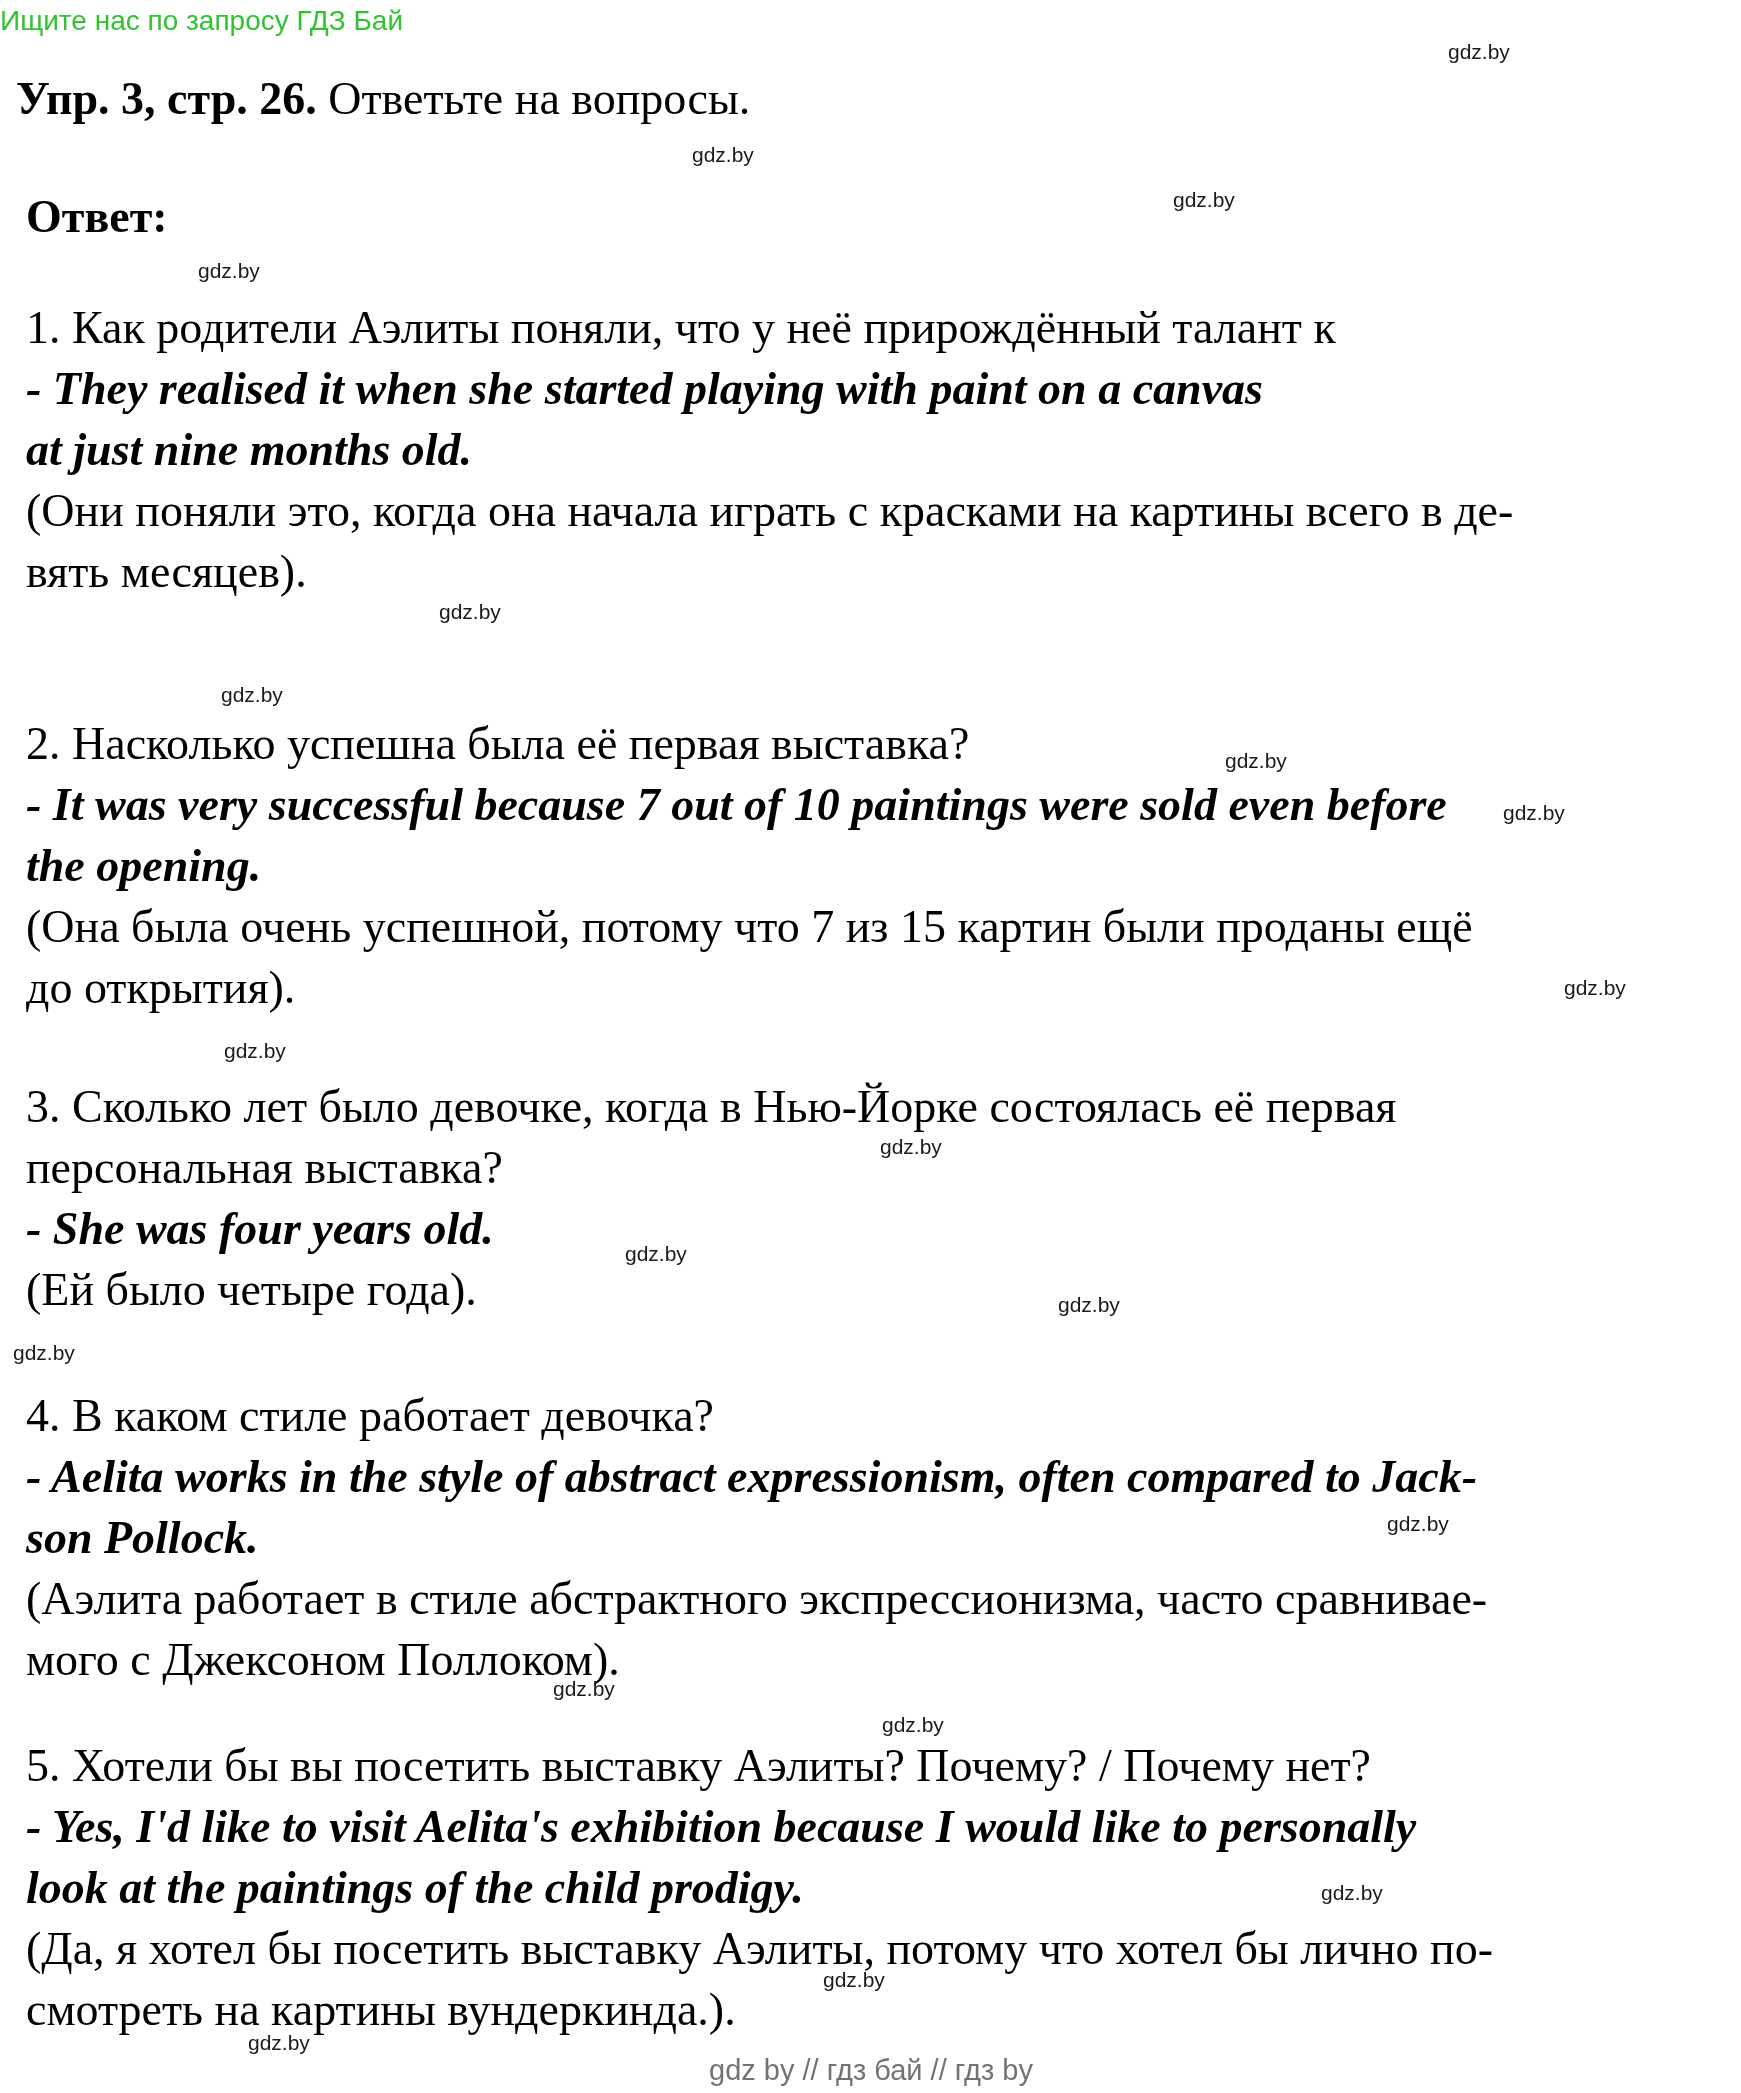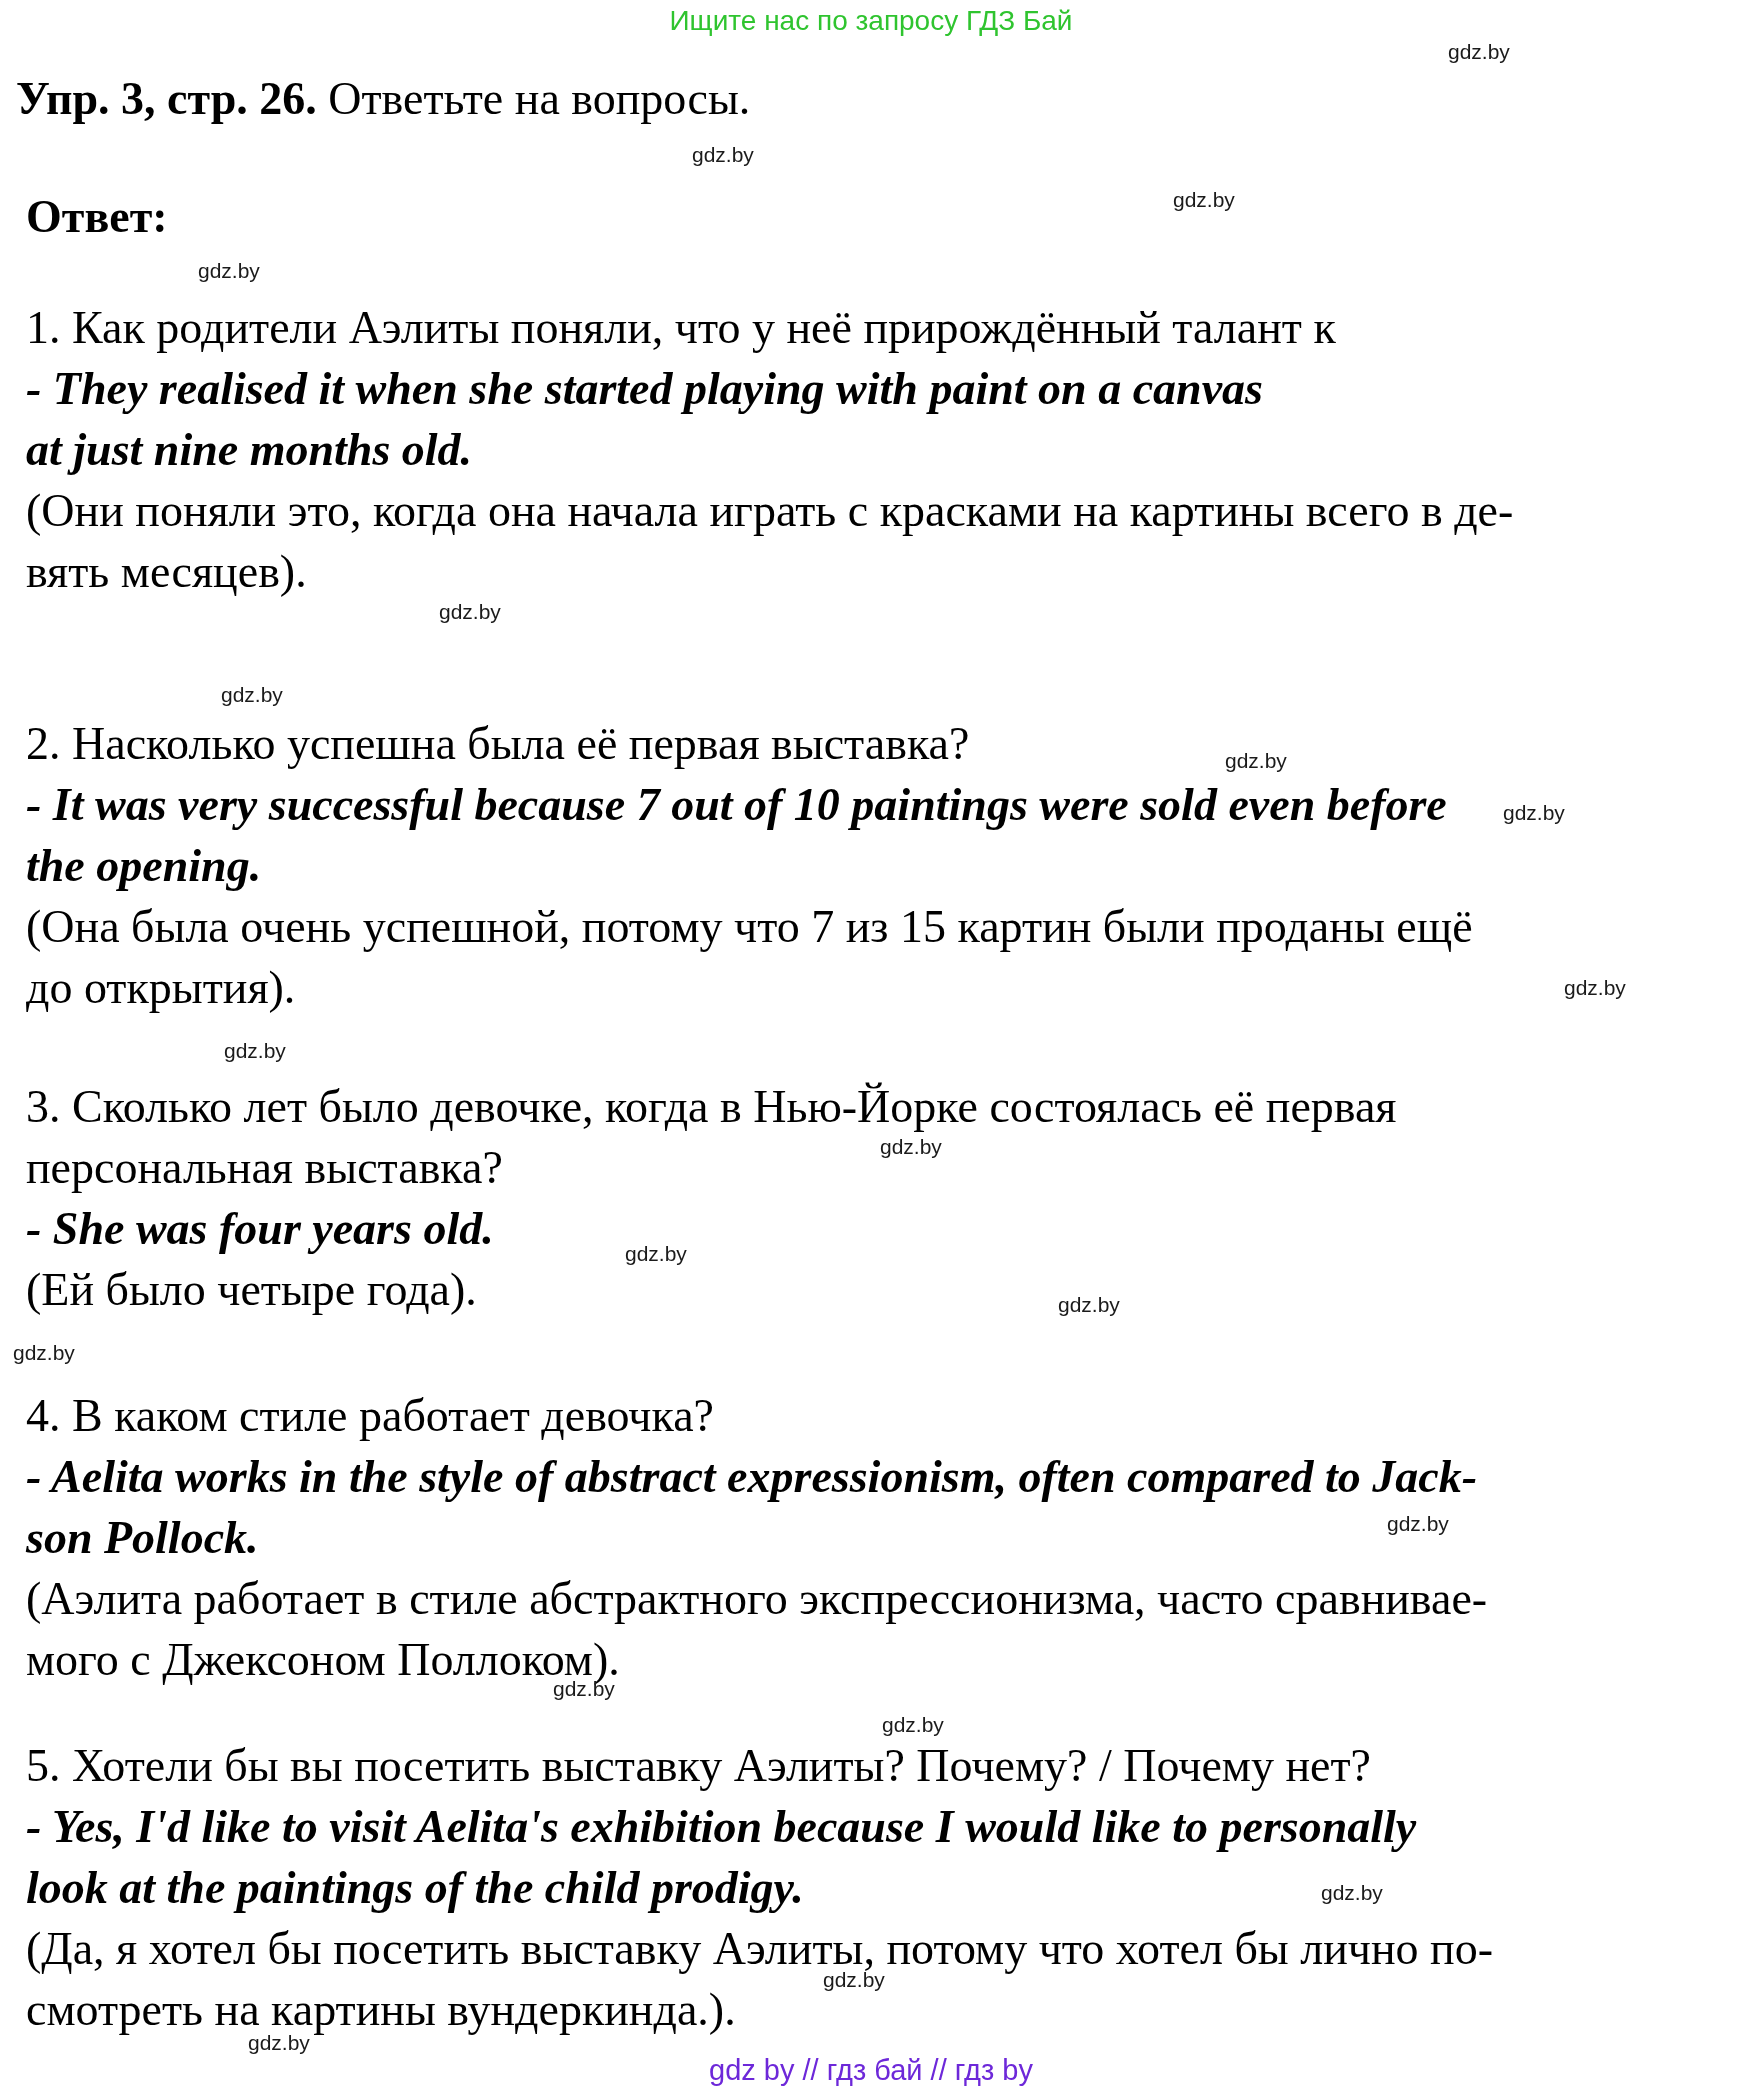--- a/index.html
+++ b/index.html
@@ -8,21 +8,21 @@
     width: 1742px;
     height: 2094px;
     background: #ffffff;
     font-family: "Liberation Serif", serif;
     color: #000000;
     overflow: hidden;
   }
   .header-note {
     position: absolute;
     top: 5.3px; left: 0; width: 100%;
-    text-align: center;
+    text-align: left;
     font-family: "Liberation Sans", sans-serif;
     font-size: 28px;
     color: #2fc42f;
   }
   .title {
     position: absolute;
     top: 72px; left: 16px;
     font-size: 46px;
     white-space: nowrap;
   }
@@ -121,15 +121,15 @@
       <span class="watermark" style="left: 1058px; top: 1293px; color: rgb(27, 27, 27);">gdz.by</span>
       <span class="watermark" style="left: 13px; top: 1341px; color: rgb(27, 27, 27);">gdz.by</span>
       <span class="watermark" style="left: 1387px; top: 1512px; color: rgb(27, 27, 27);">gdz.by</span>
       <span class="watermark" style="left: 553px; top: 1677px; color: rgb(27, 27, 27);">gdz.by</span>
       <span class="watermark" style="left: 882px; top: 1713px; color: rgb(27, 27, 27);">gdz.by</span>
       <span class="watermark" style="left: 1321px; top: 1881px; color: rgb(27, 27, 27);">gdz.by</span>
       <span class="watermark" style="left: 823px; top: 1968px; color: rgb(27, 27, 27);">gdz.by</span>
       <span class="watermark" style="left: 248px; top: 2031px; color: rgb(27, 27, 27);">gdz.by</span>
     </div>
 
-  <div class="footer" style="color: #6d28d9;">gdz by  //  гдз бай  //  гдз by</div>
+  <div class="footer" style="color: #737373;">gdz by  //  гдз бай  //  гдз by</div>
 </div>
 
 
 </body></html>

